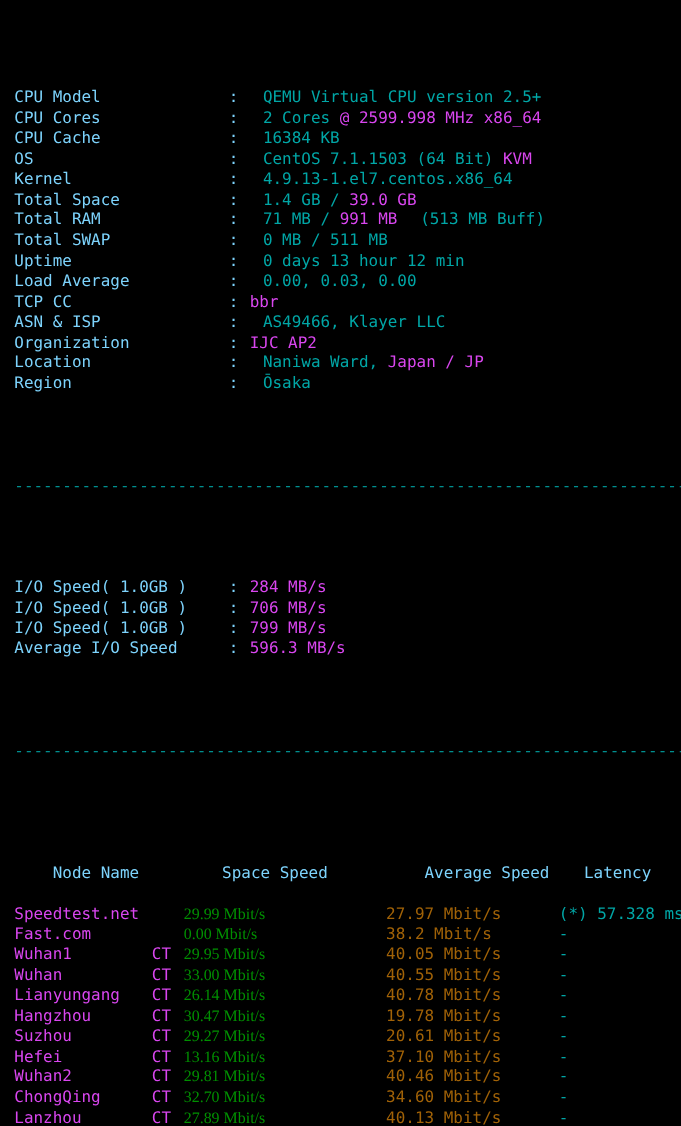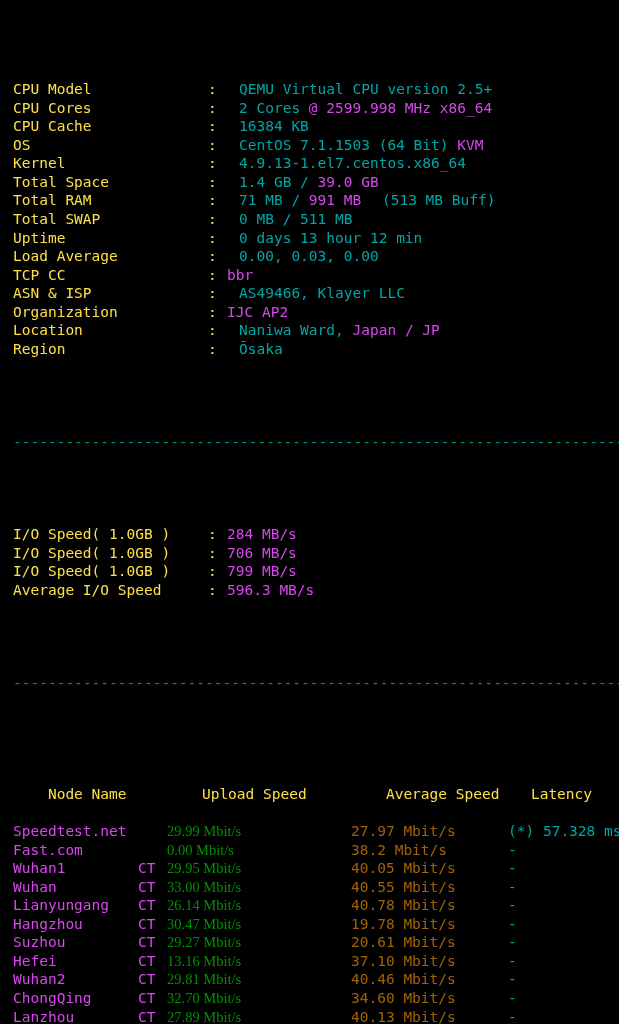--- a/index.html
+++ b/index.html
@@ -19,21 +19,21 @@
     -webkit-font-smoothing: none;
   }
   #term {
     padding: 6px 0 0 13px;
     box-sizing: border-box;
     white-space: pre;
   }
   .row { height: 18.55px; white-space: pre; }
 
   
-  .c-white  { color: #fde047; }
+  .c-white  { color: #7dd3fc; }
   .c-cyan   { color: #00a6a6; margin-left: 12px; }
   .c-yellow { color: #d946ef; }
   .c-green  { color: #009000; font-family: Liberation Serif, serif; }
   .c-red    { color: #a16207; }
 
   .sep { color: #008f8f; letter-spacing: 0; }
 
   
   .col { display: inline-block; vertical-align: top; white-space: pre; }
   .lbl   { width: 195px; }
@@ -57,17 +57,17 @@
   <div class="row sep">----------------------------------------------------------------------</div>
 
   
   <div id="iospeed-block"><div class="row"><span class="col lbl c-white">I/O Speed( 1.0GB )</span><span class="col colon c-white">:</span><span class="c-yellow">284 MB/s</span></div><div class="row"><span class="col lbl c-white">I/O Speed( 1.0GB )</span><span class="col colon c-white">:</span><span class="c-yellow">706 MB/s</span></div><div class="row"><span class="col lbl c-white">I/O Speed( 1.0GB )</span><span class="col colon c-white">:</span><span class="c-yellow">799 MB/s</span></div><div class="row"><span class="col lbl c-white">Average I/O Speed</span><span class="col colon c-white">:</span><span class="c-yellow">596.3 MB/s</span></div></div>
 
   
   <div class="row sep">----------------------------------------------------------------------</div>
 
   
   <div class="row">
-    <span class="col n-node c-white">Node Name</span><span class="col n-isp c-white"></span><span class="col n-up c-white">Upload Speed</span><span class="col n-down c-white">Average Speed</span><span class="col n-lat c-white">Latency</span>
+    <span class="col n-node c-white">Node Name</span><span class="col n-isp c-white"></span><span class="col n-up c-white">Space Speed</span><span class="col n-down c-white">Average Speed</span><span class="col n-lat c-white">Latency</span>
   </div>
   <div id="speedtest-block"><div class="row"><span class="col n-node c-yellow">Speedtest.net</span><span class="col n-isp c-yellow"></span><span class="col n-up c-green">29.99 Mbit/s</span><span class="col n-down c-red">27.97 Mbit/s</span><span class="col n-lat c-cyan">(*) 57.328 ms</span></div><div class="row"><span class="col n-node c-yellow">Fast.com</span><span class="col n-isp c-yellow"></span><span class="col n-up c-green">0.00 Mbit/s</span><span class="col n-down c-red">38.2 Mbit/s</span><span class="col n-lat c-cyan">-</span></div><div class="row"><span class="col n-node c-yellow">Wuhan1</span><span class="col n-isp c-yellow">CT</span><span class="col n-up c-green">29.95 Mbit/s</span><span class="col n-down c-red">40.05 Mbit/s</span><span class="col n-lat c-cyan">-</span></div><div class="row"><span class="col n-node c-yellow">Wuhan</span><span class="col n-isp c-yellow">CT</span><span class="col n-up c-green">33.00 Mbit/s</span><span class="col n-down c-red">40.55 Mbit/s</span><span class="col n-lat c-cyan">-</span></div><div class="row"><span class="col n-node c-yellow">Lianyungang</span><span class="col n-isp c-yellow">CT</span><span class="col n-up c-green">26.14 Mbit/s</span><span class="col n-down c-red">40.78 Mbit/s</span><span class="col n-lat c-cyan">-</span></div><div class="row"><span class="col n-node c-yellow">Hangzhou</span><span class="col n-isp c-yellow">CT</span><span class="col n-up c-green">30.47 Mbit/s</span><span class="col n-down c-red">19.78 Mbit/s</span><span class="col n-lat c-cyan">-</span></div><div class="row"><span class="col n-node c-yellow">Suzhou</span><span class="col n-isp c-yellow">CT</span><span class="col n-up c-green">29.27 Mbit/s</span><span class="col n-down c-red">20.61 Mbit/s</span><span class="col n-lat c-cyan">-</span></div><div class="row"><span class="col n-node c-yellow">Hefei</span><span class="col n-isp c-yellow">CT</span><span class="col n-up c-green">13.16 Mbit/s</span><span class="col n-down c-red">37.10 Mbit/s</span><span class="col n-lat c-cyan">-</span></div><div class="row"><span class="col n-node c-yellow">Wuhan2</span><span class="col n-isp c-yellow">CT</span><span class="col n-up c-green">29.81 Mbit/s</span><span class="col n-down c-red">40.46 Mbit/s</span><span class="col n-lat c-cyan">-</span></div><div class="row"><span class="col n-node c-yellow">ChongQing</span><span class="col n-isp c-yellow">CT</span><span class="col n-up c-green">32.70 Mbit/s</span><span class="col n-down c-red">34.60 Mbit/s</span><span class="col n-lat c-cyan">-</span></div><div class="row"><span class="col n-node c-yellow">Lanzhou</span><span class="col n-isp c-yellow">CT</span><span class="col n-up c-green">27.89 Mbit/s</span><span class="col n-down c-red">40.13 Mbit/s</span><span class="col n-lat c-cyan">-</span></div></div>
 
 </div>
 
 </body></html>

